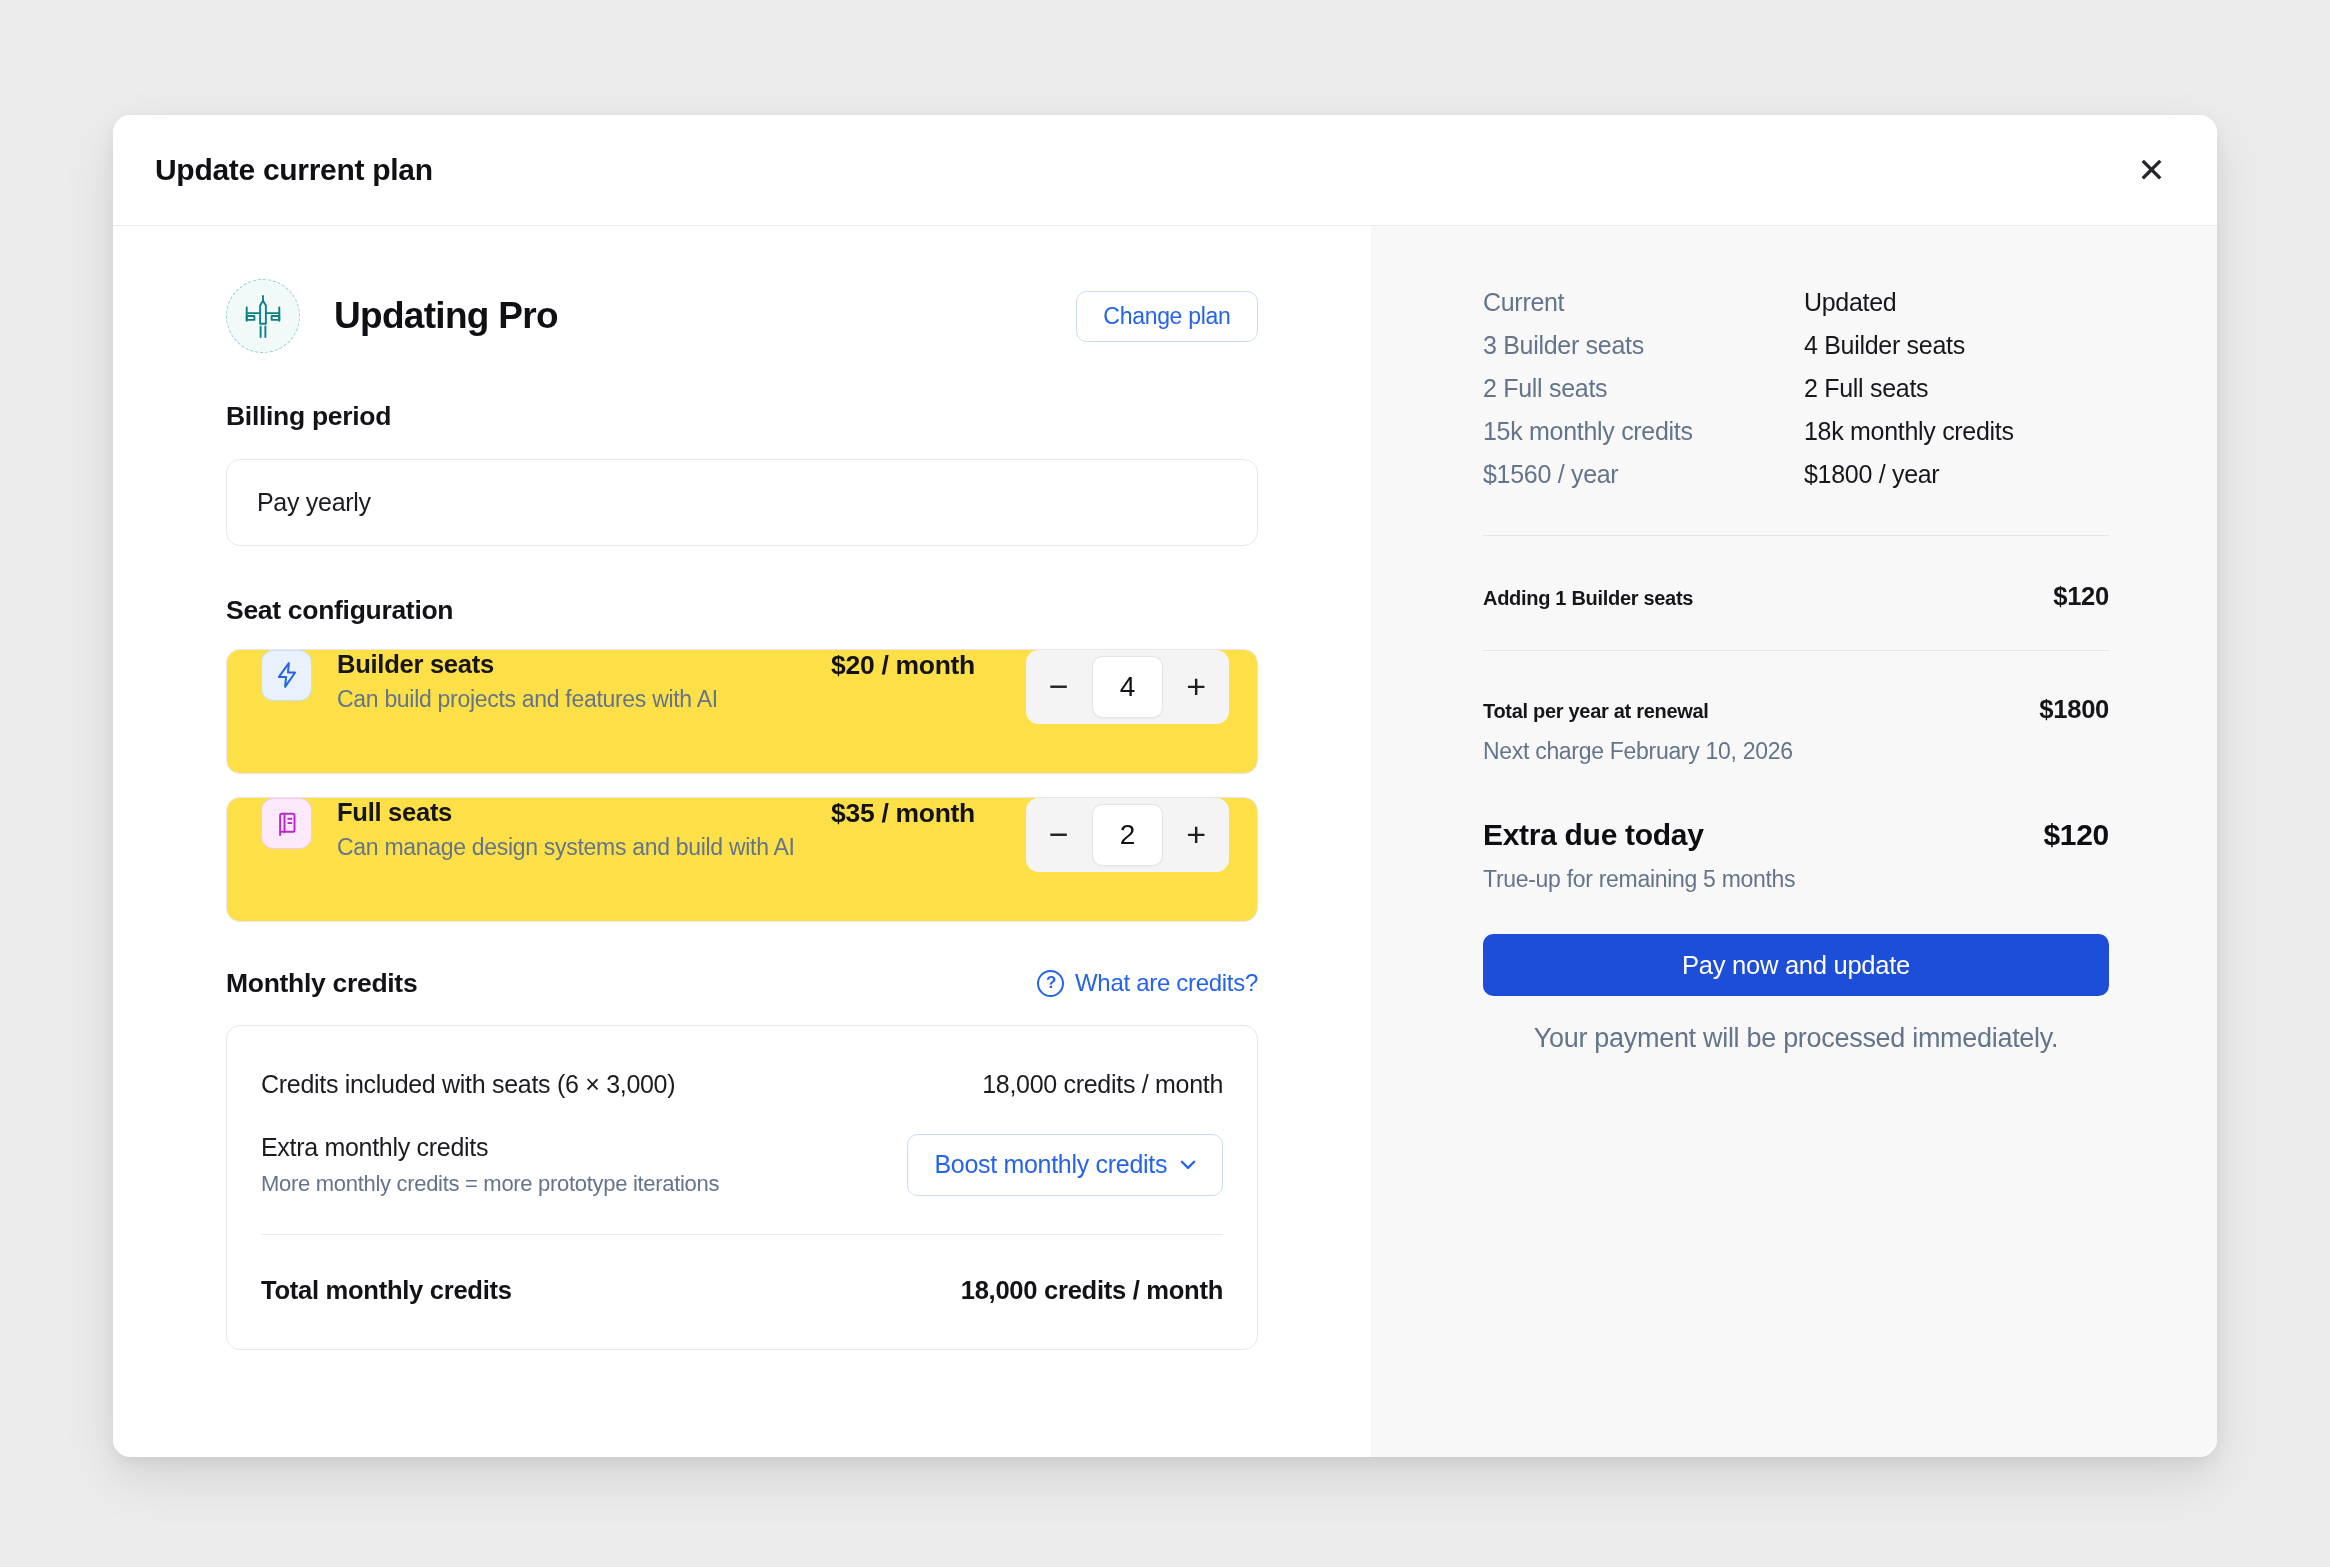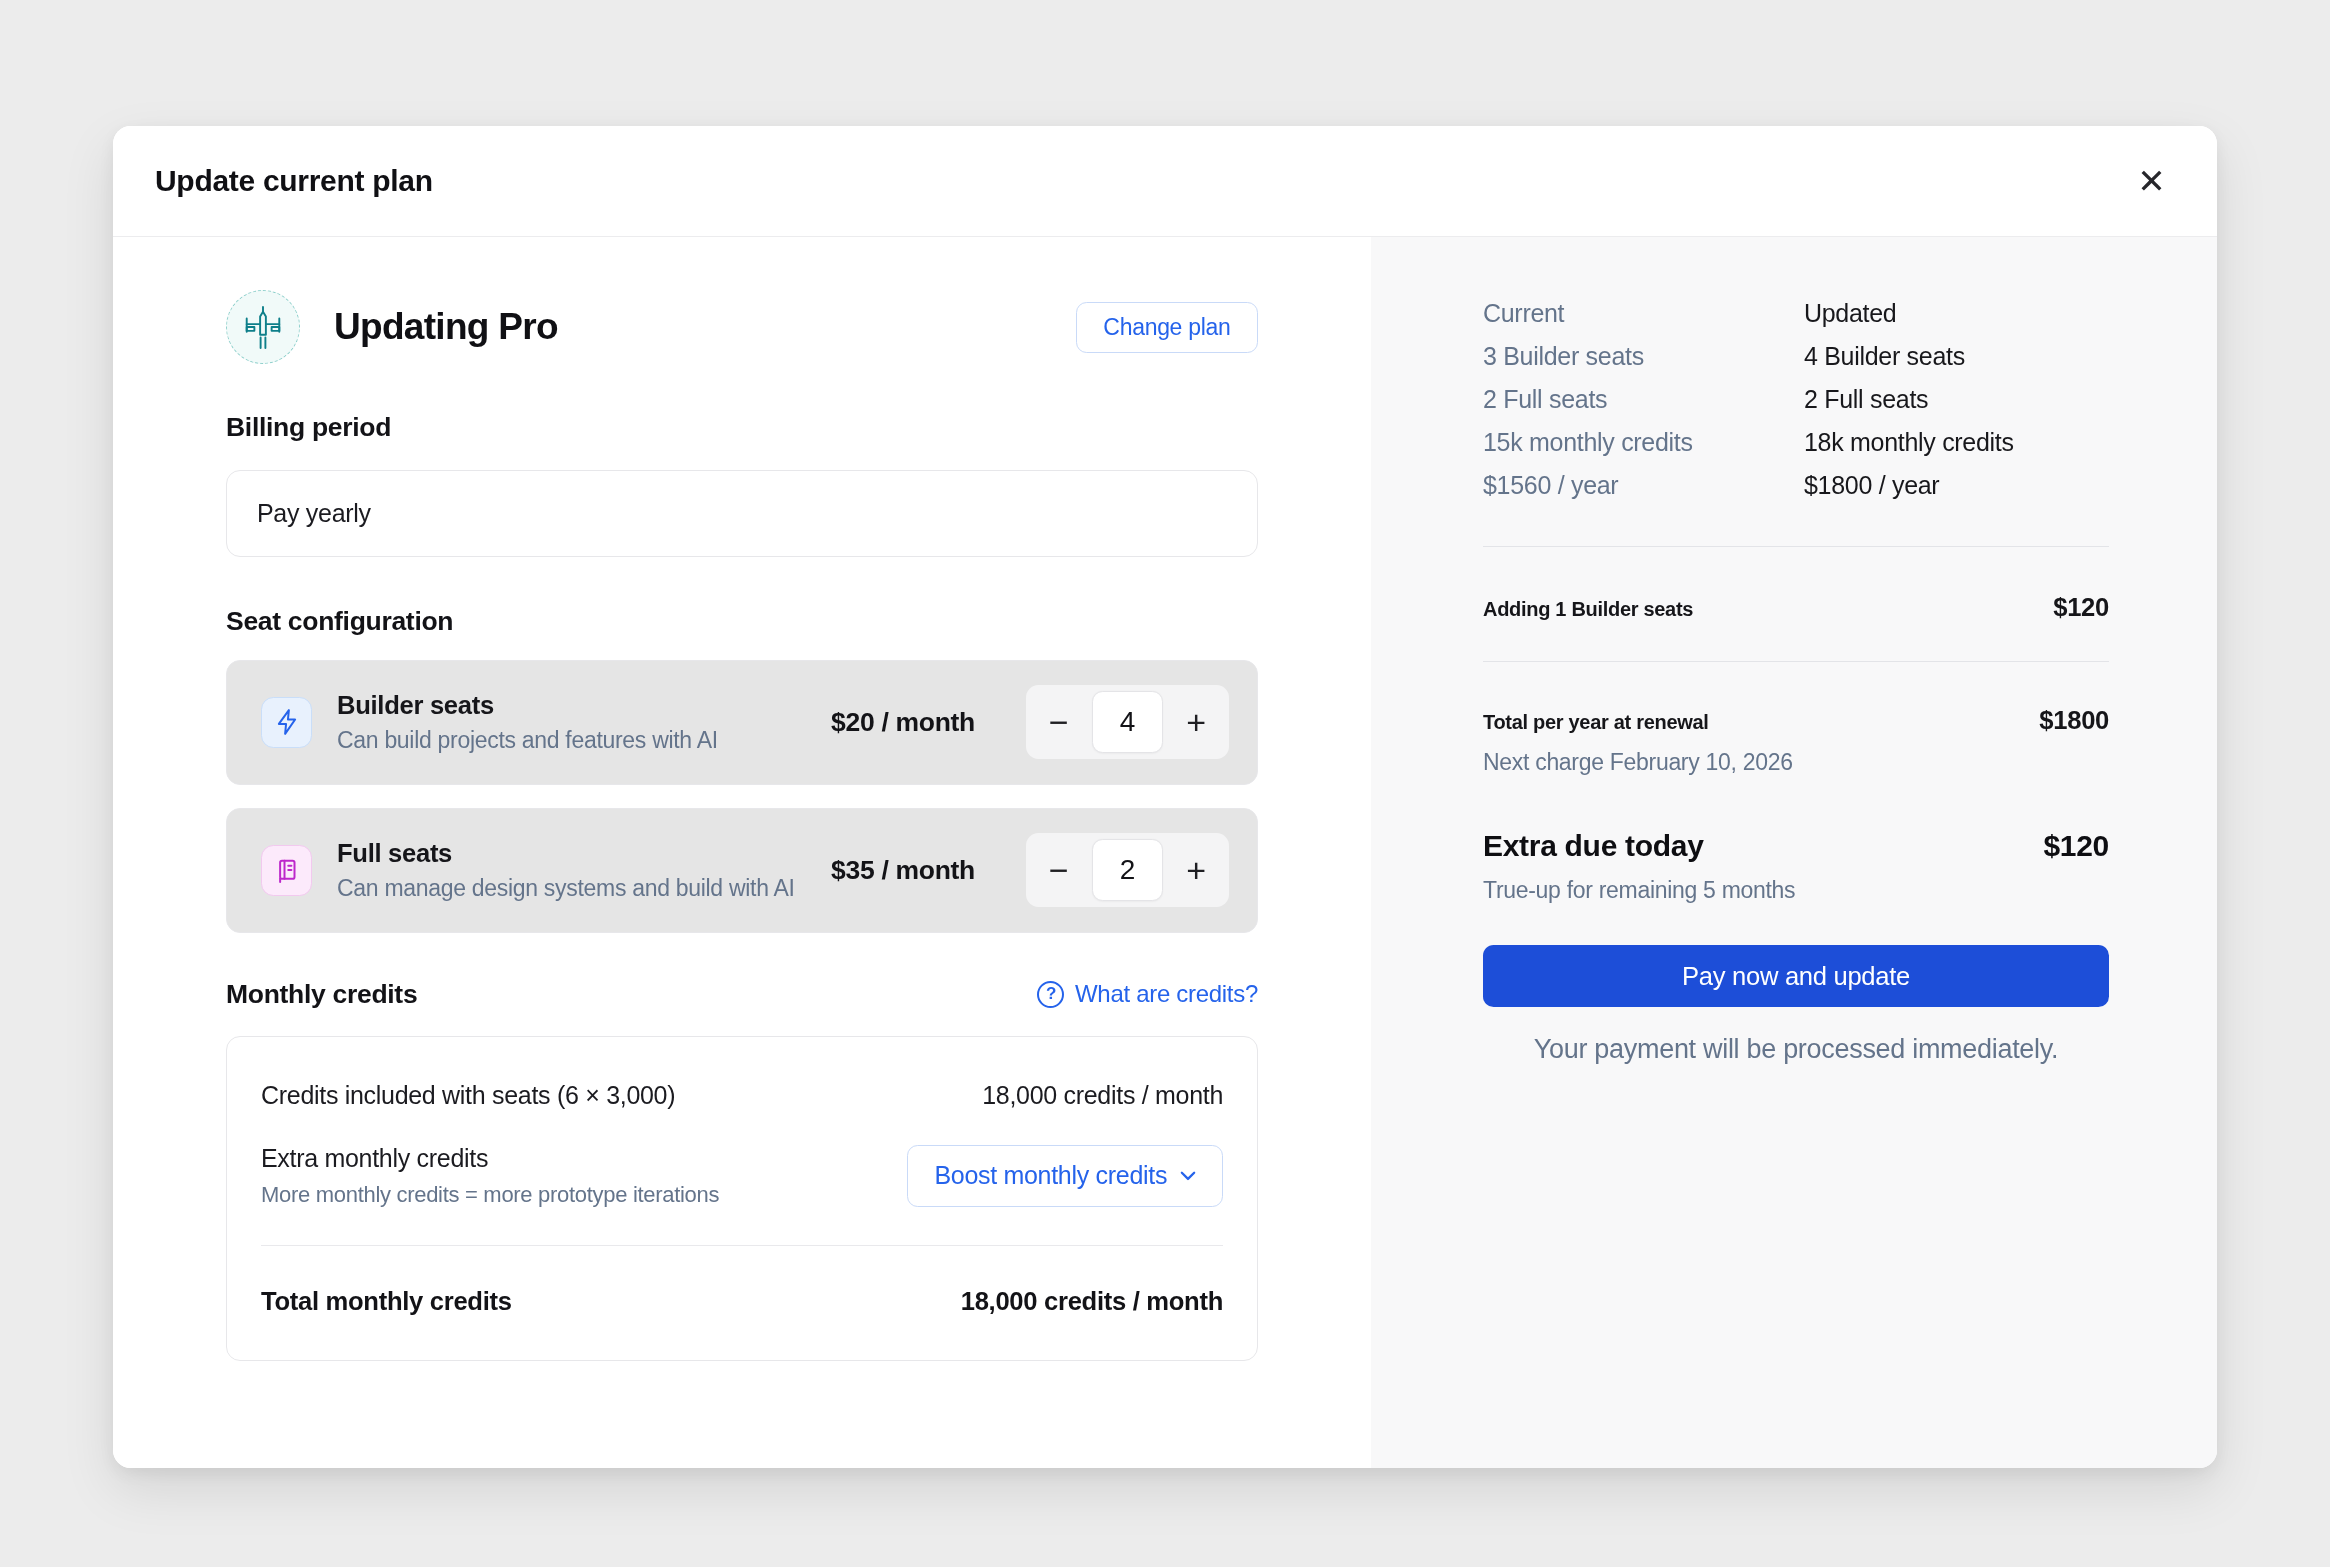--- a/index.html
+++ b/index.html
@@ -7,21 +7,21 @@
   body {
     background: #ececec;
     font-family: "Liberation Sans", sans-serif;
     color: #18181c;
     letter-spacing: -0.3px;
     -webkit-font-smoothing: antialiased;
     overflow: hidden;
     position: relative;
   }
   .modal {
-    position: absolute; left: 113px; top: 126px;
+    position: absolute; left: 113px; top: 115px;
     width: 2104px; height: 1342px;
     background: #ffffff; border-radius: 17.7px;
     box-shadow: 0 21px 53px rgba(0,0,0,0.10), 0 5.3px 16px rgba(0,0,0,0.06);
     display: flex; flex-direction: column; overflow: hidden;
   }
   .modal-header {
     height: 111px; flex: 0 0 111px;
     display: flex; align-items: center; justify-content: space-between;
     padding: 0 41px 0 42px;
     border-bottom: 0.9px solid #ececee;
@@ -57,21 +57,21 @@
   .select-box {
     margin-top: 26.5px; height: 87px; width: 100%;
     border: 1.8px solid #e7e7ea; border-radius: 14px;
     display: flex; align-items: center; padding: 0 30px;
     font-size: 25px; color: #1b1b20; background: #fff; cursor: pointer;
   }
   .seats-label { margin-top: 49px; }
   .seat-card {
     margin-top: 23px; height: 125px;
     border: 1.8px solid #e7e7ea; border-radius: 14px;
-    display: flex; align-items: center; padding: 0 28px 0 34px; background: #e5e5e5;
+    display: flex; padding: 0 28px 0 34px; background: #fde047;
   }
   .seat-icon {
     width: 51px; height: 51px; border-radius: 12.4px; flex: 0 0 51px;
     display: flex; align-items: center; justify-content: center;
   }
   .seat-icon.builder { background: #e8f1fd; border: 1.8px solid #c9def9; }
   .seat-icon.full    { background: #fceafb; border: 1.8px solid #f2c9ef; }
   .seat-text { margin-left: 25px; }
   .seat-name { font-size: 25.6px; font-weight: 600; color: #16161a; }
   .seat-desc { font-size: 23px; color: #64748b; margin-top: 7px; }

